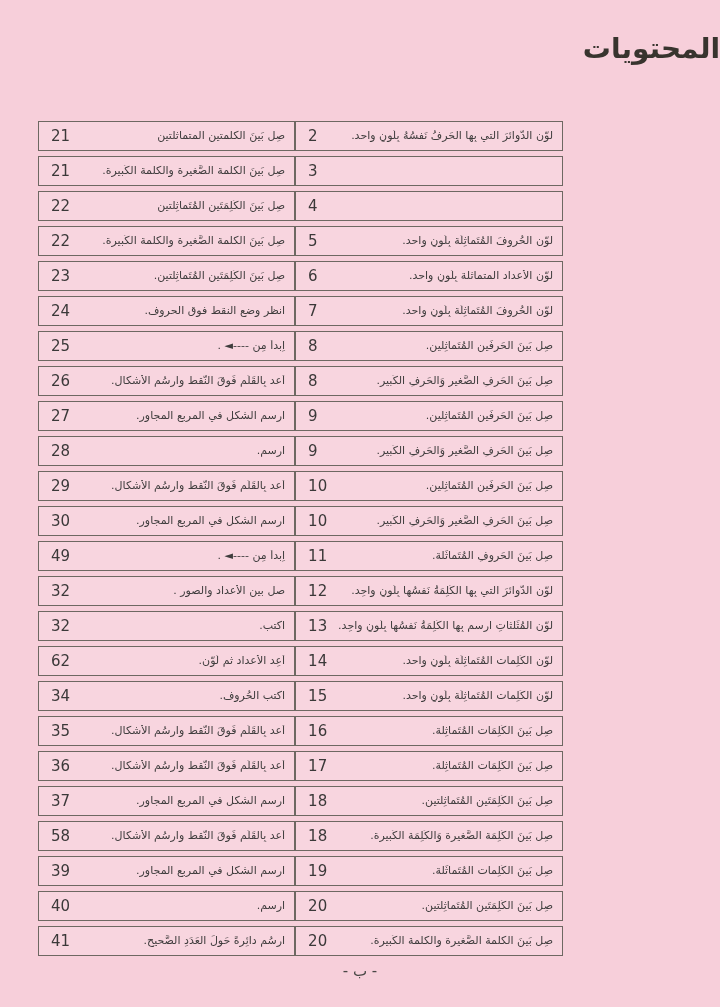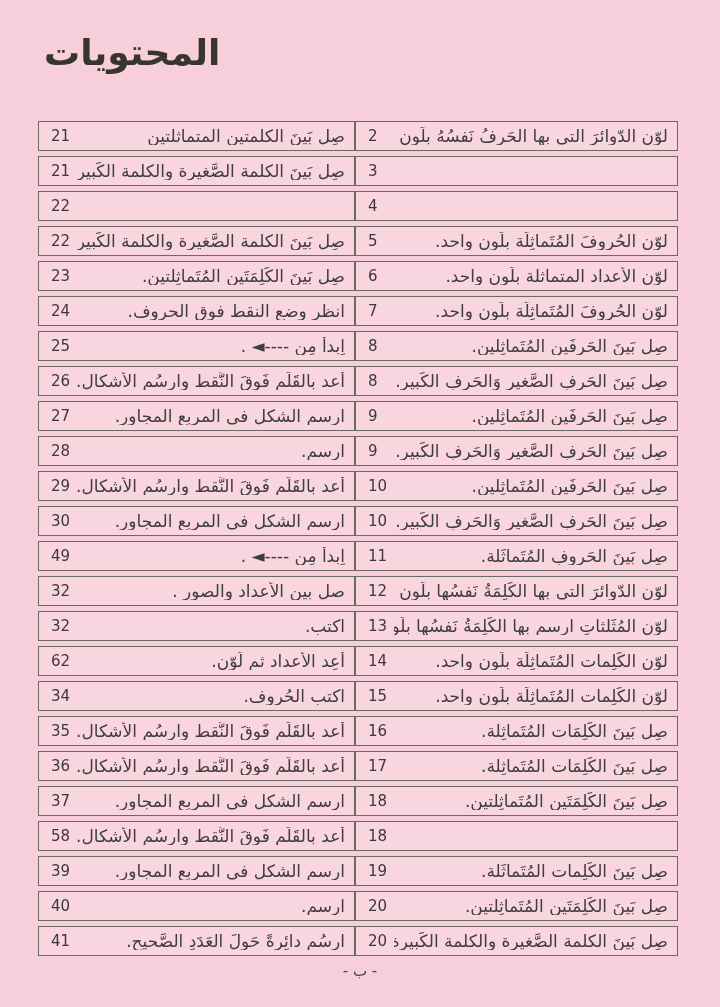--- a/index.html
+++ b/index.html
@@ -6,22 +6,22 @@
   body {
     width:720px; height:1007px;
     background:#f7cfda;
     position:relative;
     overflow:hidden;
     font-family:"DejaVu Sans", sans-serif;
   }
   .page-title {
     position:absolute;
     top:32px; left:44px; right:0;
-    text-align:left;
-    font-size:36px;
+    text-align:right;
+    font-size:28px;
     font-weight:bold;
     color:#38342e;
     direction:rtl;
   }
   .toc {
     position:absolute;
     top:121px; left:38px;
     width:525px;
     display:flex;
     justify-content:space-between;
@@ -42,21 +42,21 @@
     font-size:15px;
     color:#3b3939;
     margin-left:12px;
     min-width:26px;
     text-align:left;
   }
   .txt {
     flex:1;
     direction:rtl;
     text-align:right;
-    font-size:17px;
+    font-size:11px;
     line-height:1.1;
     color:#3f3d3d;
     padding-right:9px;
     padding-left:4px;
     white-space:nowrap;
     overflow:hidden;
   }
   .page-footer {
     position:absolute;
     top:962px; left:0; right:0;
@@ -76,20 +76,21 @@
       <div class="cell">
         <span class="num">21</span>
         <span class="txt">صِل بَينَ الكلمتين المتماثلتين</span>
       </div>
       <div class="cell">
         <span class="num">21</span>
         <span class="txt">صِل بَينَ الكلمة الصَّغيرة والكلمة الكَبيرة.</span>
       </div>
       <div class="cell">
         <span class="num">22</span>
+        <span class="txt">صِل بَينَ الكَلِمَتَينِ المُتَماثِلتين</span>
       </div>
       <div class="cell">
         <span class="num">22</span>
         <span class="txt">صِل بَينَ الكلمة الصَّغيرة والكلمة الكَبيرة.</span>
       </div>
       <div class="cell">
         <span class="num">23</span>
         <span class="txt">صِل بَينَ الكَلِمَتَينِ المُتَماثِلتين.</span>
       </div>
       <div class="cell">
@@ -243,20 +244,21 @@
       <div class="cell">
         <span class="num">17</span>
         <span class="txt">صِل بَينَ الكَلِمَات المُتَماثِلة.</span>
       </div>
       <div class="cell">
         <span class="num">18</span>
         <span class="txt">صِل بَينَ الكَلِمَتَينِ المُتَماثِلتين.</span>
       </div>
       <div class="cell">
         <span class="num">18</span>
+        <span class="txt">صِل بَينَ الكَلِمَة الصَّغيرة وَالكَلِمَة الكَبيرة.</span>
       </div>
       <div class="cell">
         <span class="num">19</span>
         <span class="txt">صِل بَينَ الكَلِمات المُتَماثَلة.</span>
       </div>
       <div class="cell">
         <span class="num">20</span>
         <span class="txt">صِل بَينَ الكَلِمَتَينِ المُتَماثِلتين.</span>
       </div>
       <div class="cell">

